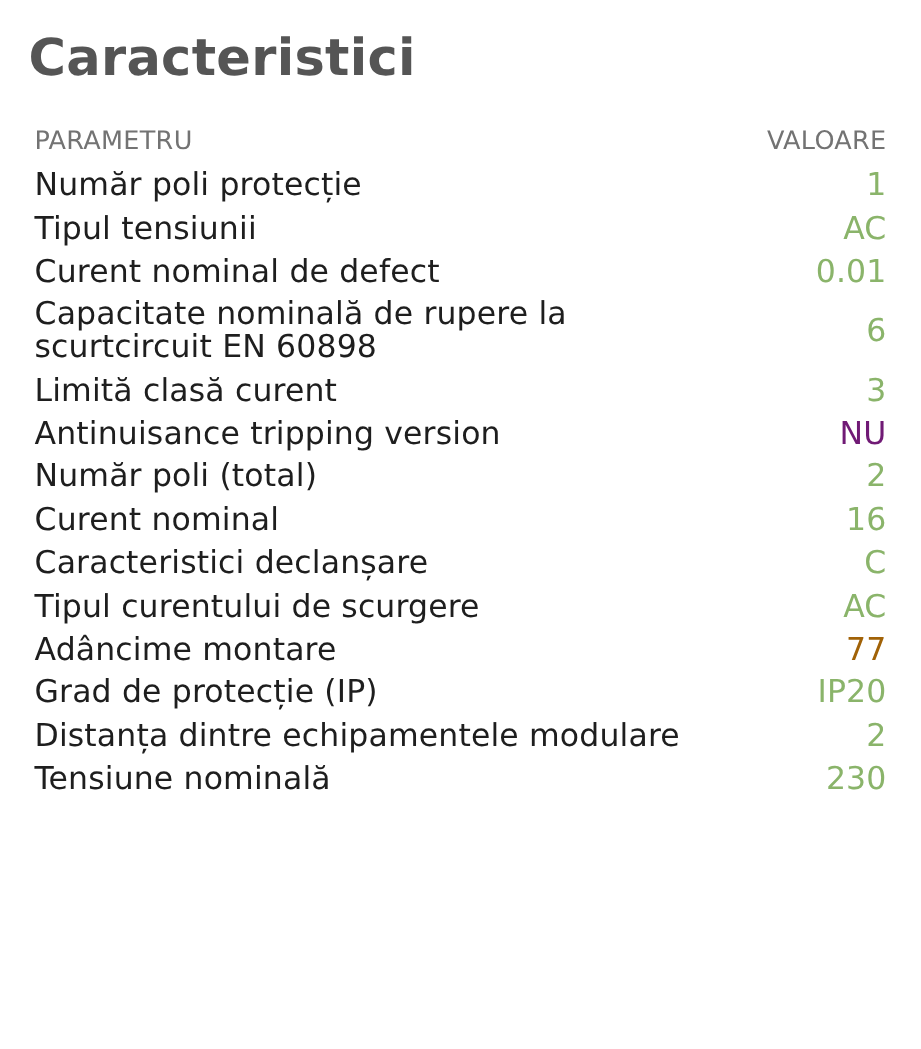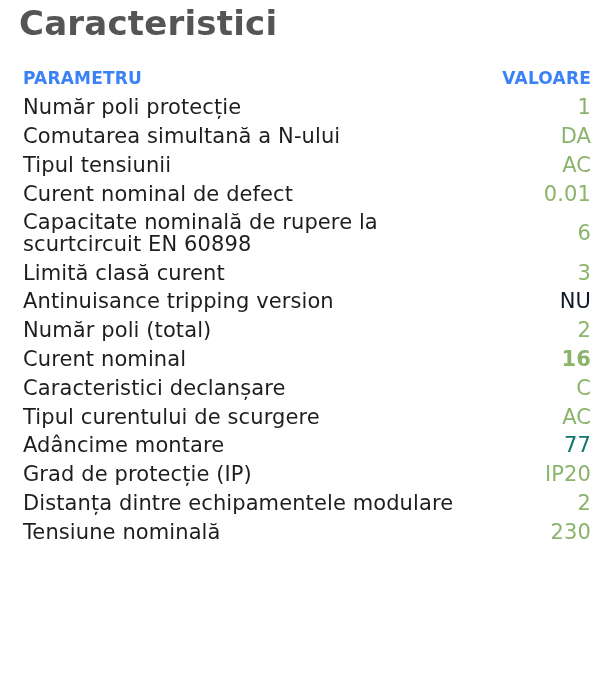--- a/index.html
+++ b/index.html
@@ -3,29 +3,29 @@
   <meta charset="utf-8">
   <style>
     html, body { margin: 0; padding: 0; background: #ffffff; }
     body {
       width: 614px; height: 699px; overflow: hidden;
       font-family: "DejaVu Sans", sans-serif;
       color: #222222;
     }
     .wrap { position: relative; padding: 0 23px 0 23px; }
     .title {
-      margin: 0; padding-top: 0;
+      margin: 0; padding-top: 16px;
       font-size: 34px; font-weight: bold; color: #555555;
       letter-spacing: 0.2px; line-height: 46px;
       padding-left: -4px;
       margin-left: -4px;
     }
     table { width: 568px; border-collapse: collapse; margin-top: 17px; }
     th {
-      font-size: 17px; font-weight: bold; color: #3b82f6;
+      font-size: 17px; font-weight: normal; color: #737373;
       padding: 0; height: 30px; text-align: left; vertical-align: middle;
       letter-spacing: 0.2px;
     }
     th.val { text-align: right; }
     td {
       font-size: 21px; font-weight: normal; padding: 0;
       height: 28.8px; line-height: 22px; vertical-align: middle;
       letter-spacing: 0.1px;
     }
     td.label { color: #1e1e1e; padding-right: 20px; }
@@ -44,62 +44,58 @@
         <th>PARAMETRU</th>
         <th class="val">VALOARE</th>
       </tr>
     </thead>
     <tbody id="rows">
         <tr>
           <td class="label">Număr poli protecție</td>
           <td class="val" style="color: rgb(138, 180, 106);">1</td>
         </tr>
         <tr>
-          <td class="label">Comutarea simultană a N-ului</td>
-          <td class="val" style="color: rgb(138, 180, 106);">DA</td>
-        </tr>
-        <tr>
           <td class="label">Tipul tensiunii</td>
           <td class="val" style="color: rgb(138, 180, 106);">AC</td>
         </tr>
         <tr>
           <td class="label">Curent nominal de defect</td>
           <td class="val" style="color: rgb(138, 180, 106);">0.01</td>
         </tr>
         <tr class="tall">
           <td class="label">Capacitate nominală de rupere la scurtcircuit EN 60898</td>
           <td class="val" style="color: rgb(138, 180, 106);">6</td>
         </tr>
         <tr>
           <td class="label">Limită clasă curent</td>
           <td class="val" style="color: rgb(138, 180, 106);">3</td>
         </tr>
         <tr>
           <td class="label">Antinuisance tripping version</td>
-          <td class="val" style="color: #0f172a;">NU</td>
+          <td class="val" style="color: #701a75;">NU</td>
         </tr>
         <tr>
           <td class="label">Număr poli (total)</td>
           <td class="val" style="color: rgb(138, 180, 106);">2</td>
         </tr>
         <tr>
           <td class="label">Curent nominal</td>
-          <td class="val" style="color: rgb(138, 180, 106); font-weight: bold;">16</td>
+          <td class="val" style="color: rgb(138, 180, 106);">16</td>
         </tr>
         <tr>
           <td class="label">Caracteristici declanșare</td>
           <td class="val" style="color: rgb(138, 180, 106);">C</td>
         </tr>
         <tr>
           <td class="label">Tipul curentului de scurgere</td>
           <td class="val" style="color: rgb(138, 180, 106);">AC</td>
         </tr>
         <tr>
           <td class="label">Adâncime montare</td>
-          <td class="val" style="color: #0f766e;">77</td>
+          <td class="val" style="color: #a16207;">77</td>
         </tr>
         <tr>
           <td class="label">Grad de protecție (IP)</td>
           <td class="val" style="color: rgb(138, 180, 106);">IP20</td>
         </tr>
         <tr>
           <td class="label">Distanța dintre echipamentele modulare</td>
           <td class="val" style="color: rgb(138, 180, 106);">2</td>
         </tr>
         <tr>

